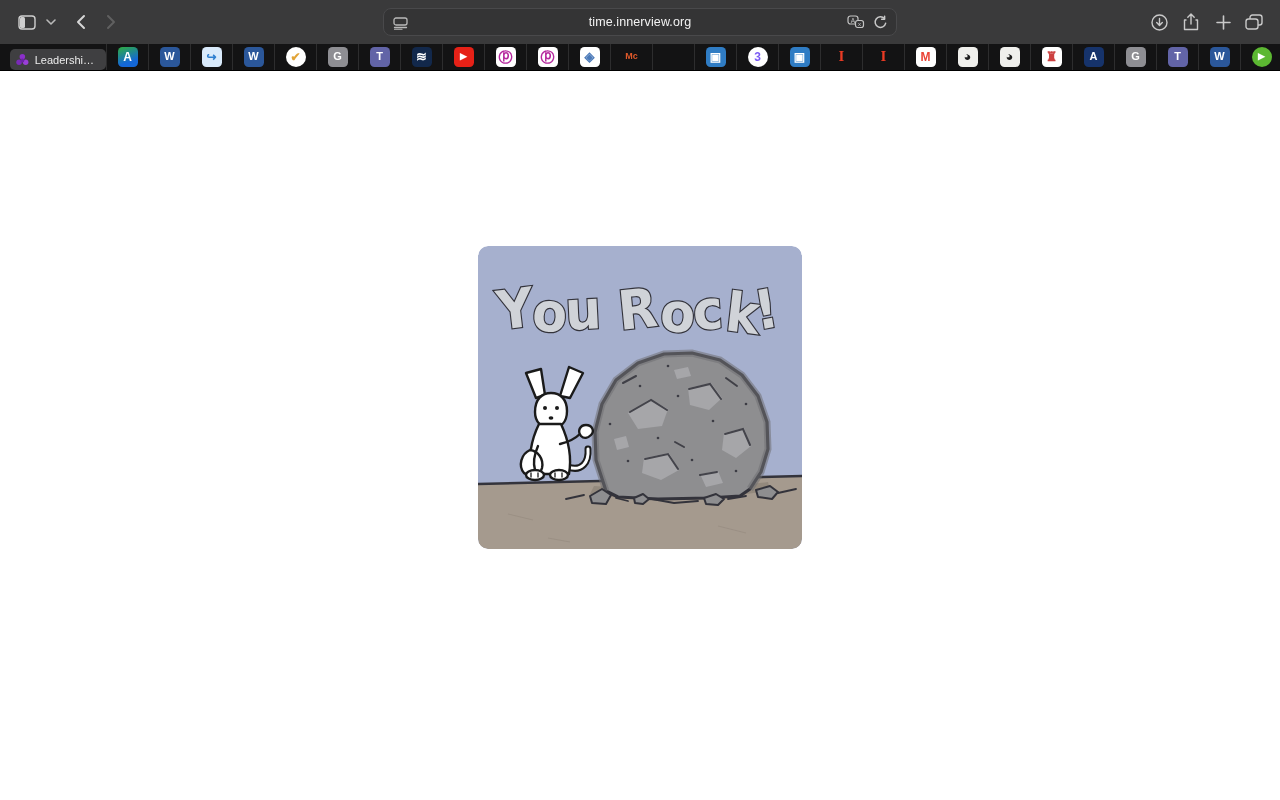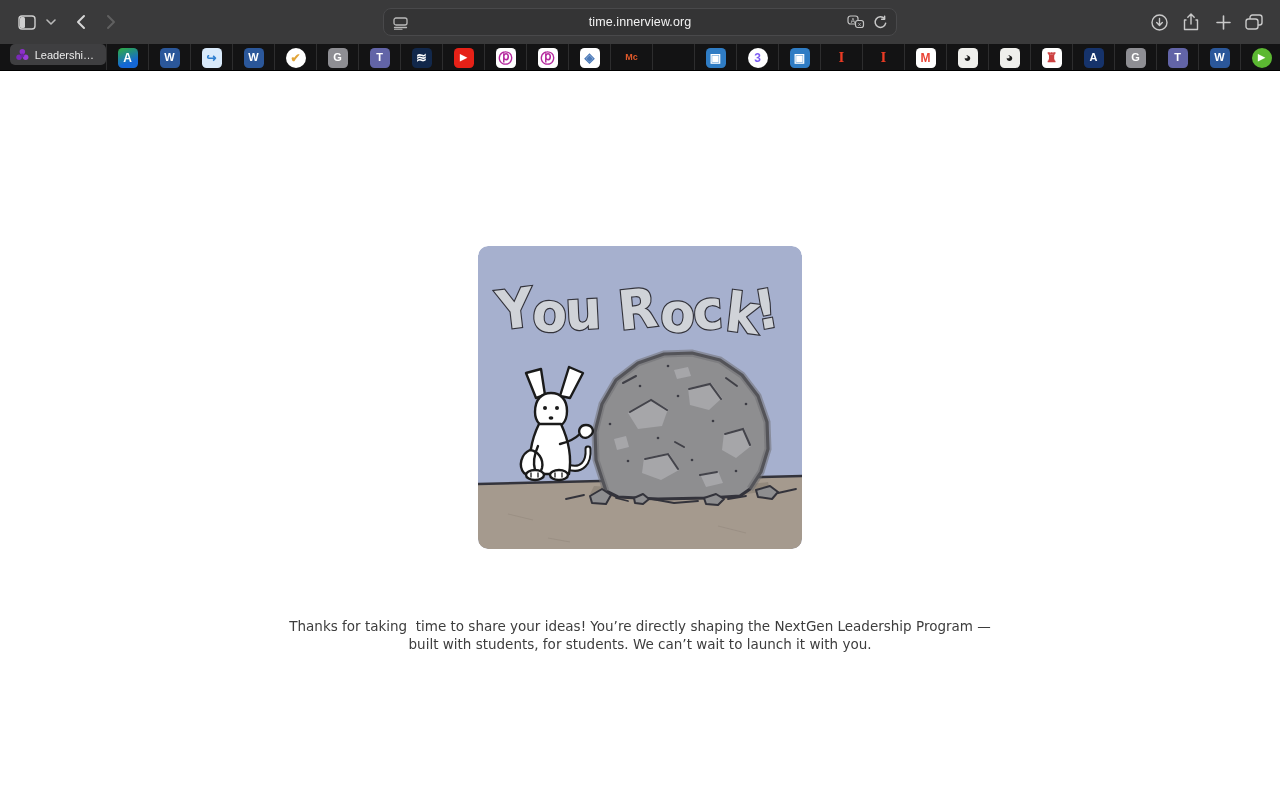--- a/index.html
+++ b/index.html
@@ -12,21 +12,21 @@
           align-items:center; justify-content:center; border-radius:5px; cursor:default; }
   .urlfield { position:absolute; left:383px; right:383px; top:8px; height:28px;
               background:#343435; border:1px solid #49494b; border-radius:8px;
               display:flex; align-items:center; justify-content:center; }
   .urltext { color:#f2f2f2; font-size:12.5px; letter-spacing:.1px; }
   .urlicon-left { position:absolute; left:9px; top:7px; }
   .urlicons-right { position:absolute; right:8px; top:6px; display:flex; gap:8px; }
 
   
   .tabbar { width:1280px; height:27px; background:#131314; display:flex;
-            align-items:flex-start; overflow:hidden; border-bottom:1px solid #000; }
+            align-items:flex-end; overflow:hidden; border-bottom:1px solid #000; }
   .active-tab { flex:0 0 auto; margin-left:10px; height:21px; padding:0 9px 0 5px;
                 background:#3f3f41; border-radius:5px; display:flex; align-items:center;
                 gap:5px; max-width:96px; }
   .active-tab-label { color:#ececec; font-size:11px; white-space:nowrap; overflow:hidden;
                       text-overflow:ellipsis; max-width:70px; }
   .tabcell { flex:0 0 auto; width:42px; height:27px; display:flex; align-items:center;
              justify-content:center; border-left:1px solid #2d2d2e; }
   .fav { width:20px; height:20px; border-radius:4.5px; display:flex; align-items:center;
          justify-content:center; overflow:hidden; line-height:1; }
   .fav span { display:block; transform:translateY(-0.5px); }
@@ -395,14 +395,13 @@
             <circle cx="79" cy="162" r="2"></circle>
             <ellipse cx="73" cy="172" rx="2.4" ry="1.7"></ellipse>
           </g>
 
           <path d="M53 231 L53 227 M60 231 L60 227 M77 231 L77 227 M84 231 L84 227" fill="none" stroke-width="1.3"></path>
         </g>
       </g>
     </svg>
   </div>
 
-  <p class="caption">Thanks for taking  time to share your ideas! You’re directly shaping the NextGen Leadership Program — built with students, for students. We can’t wait to launch it with you.</p>
 </div>
 
 </body></html>

